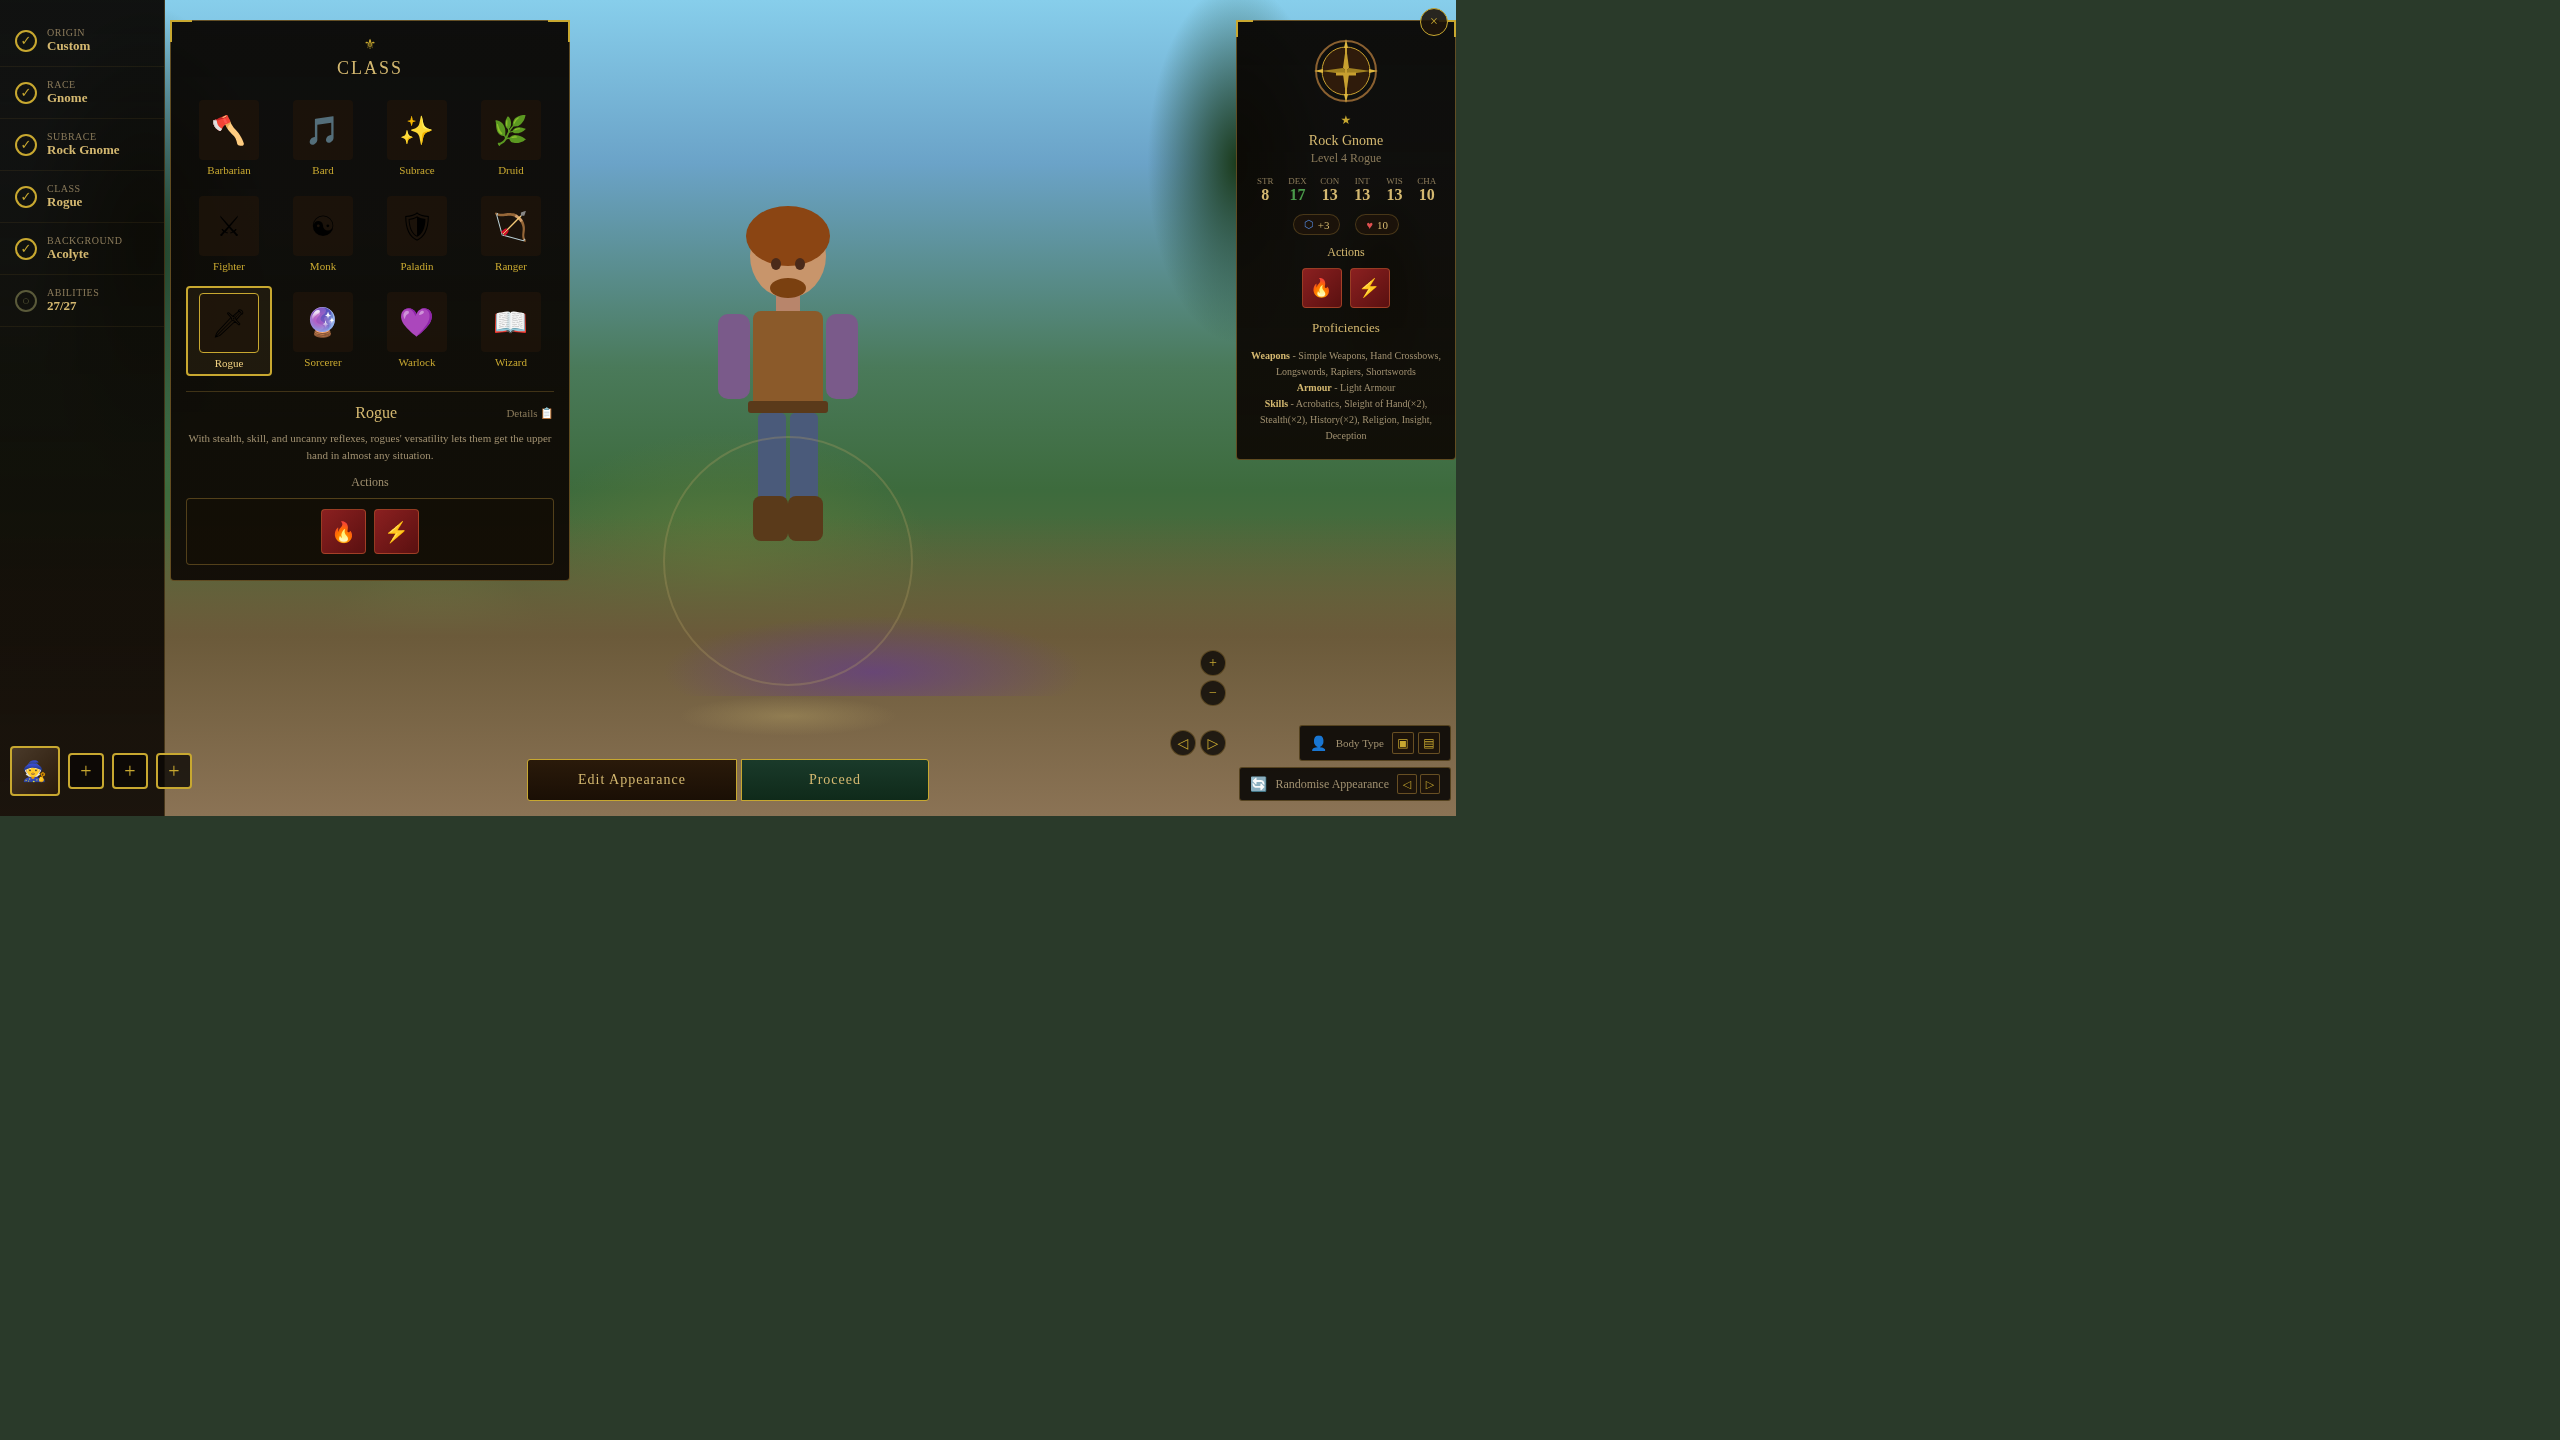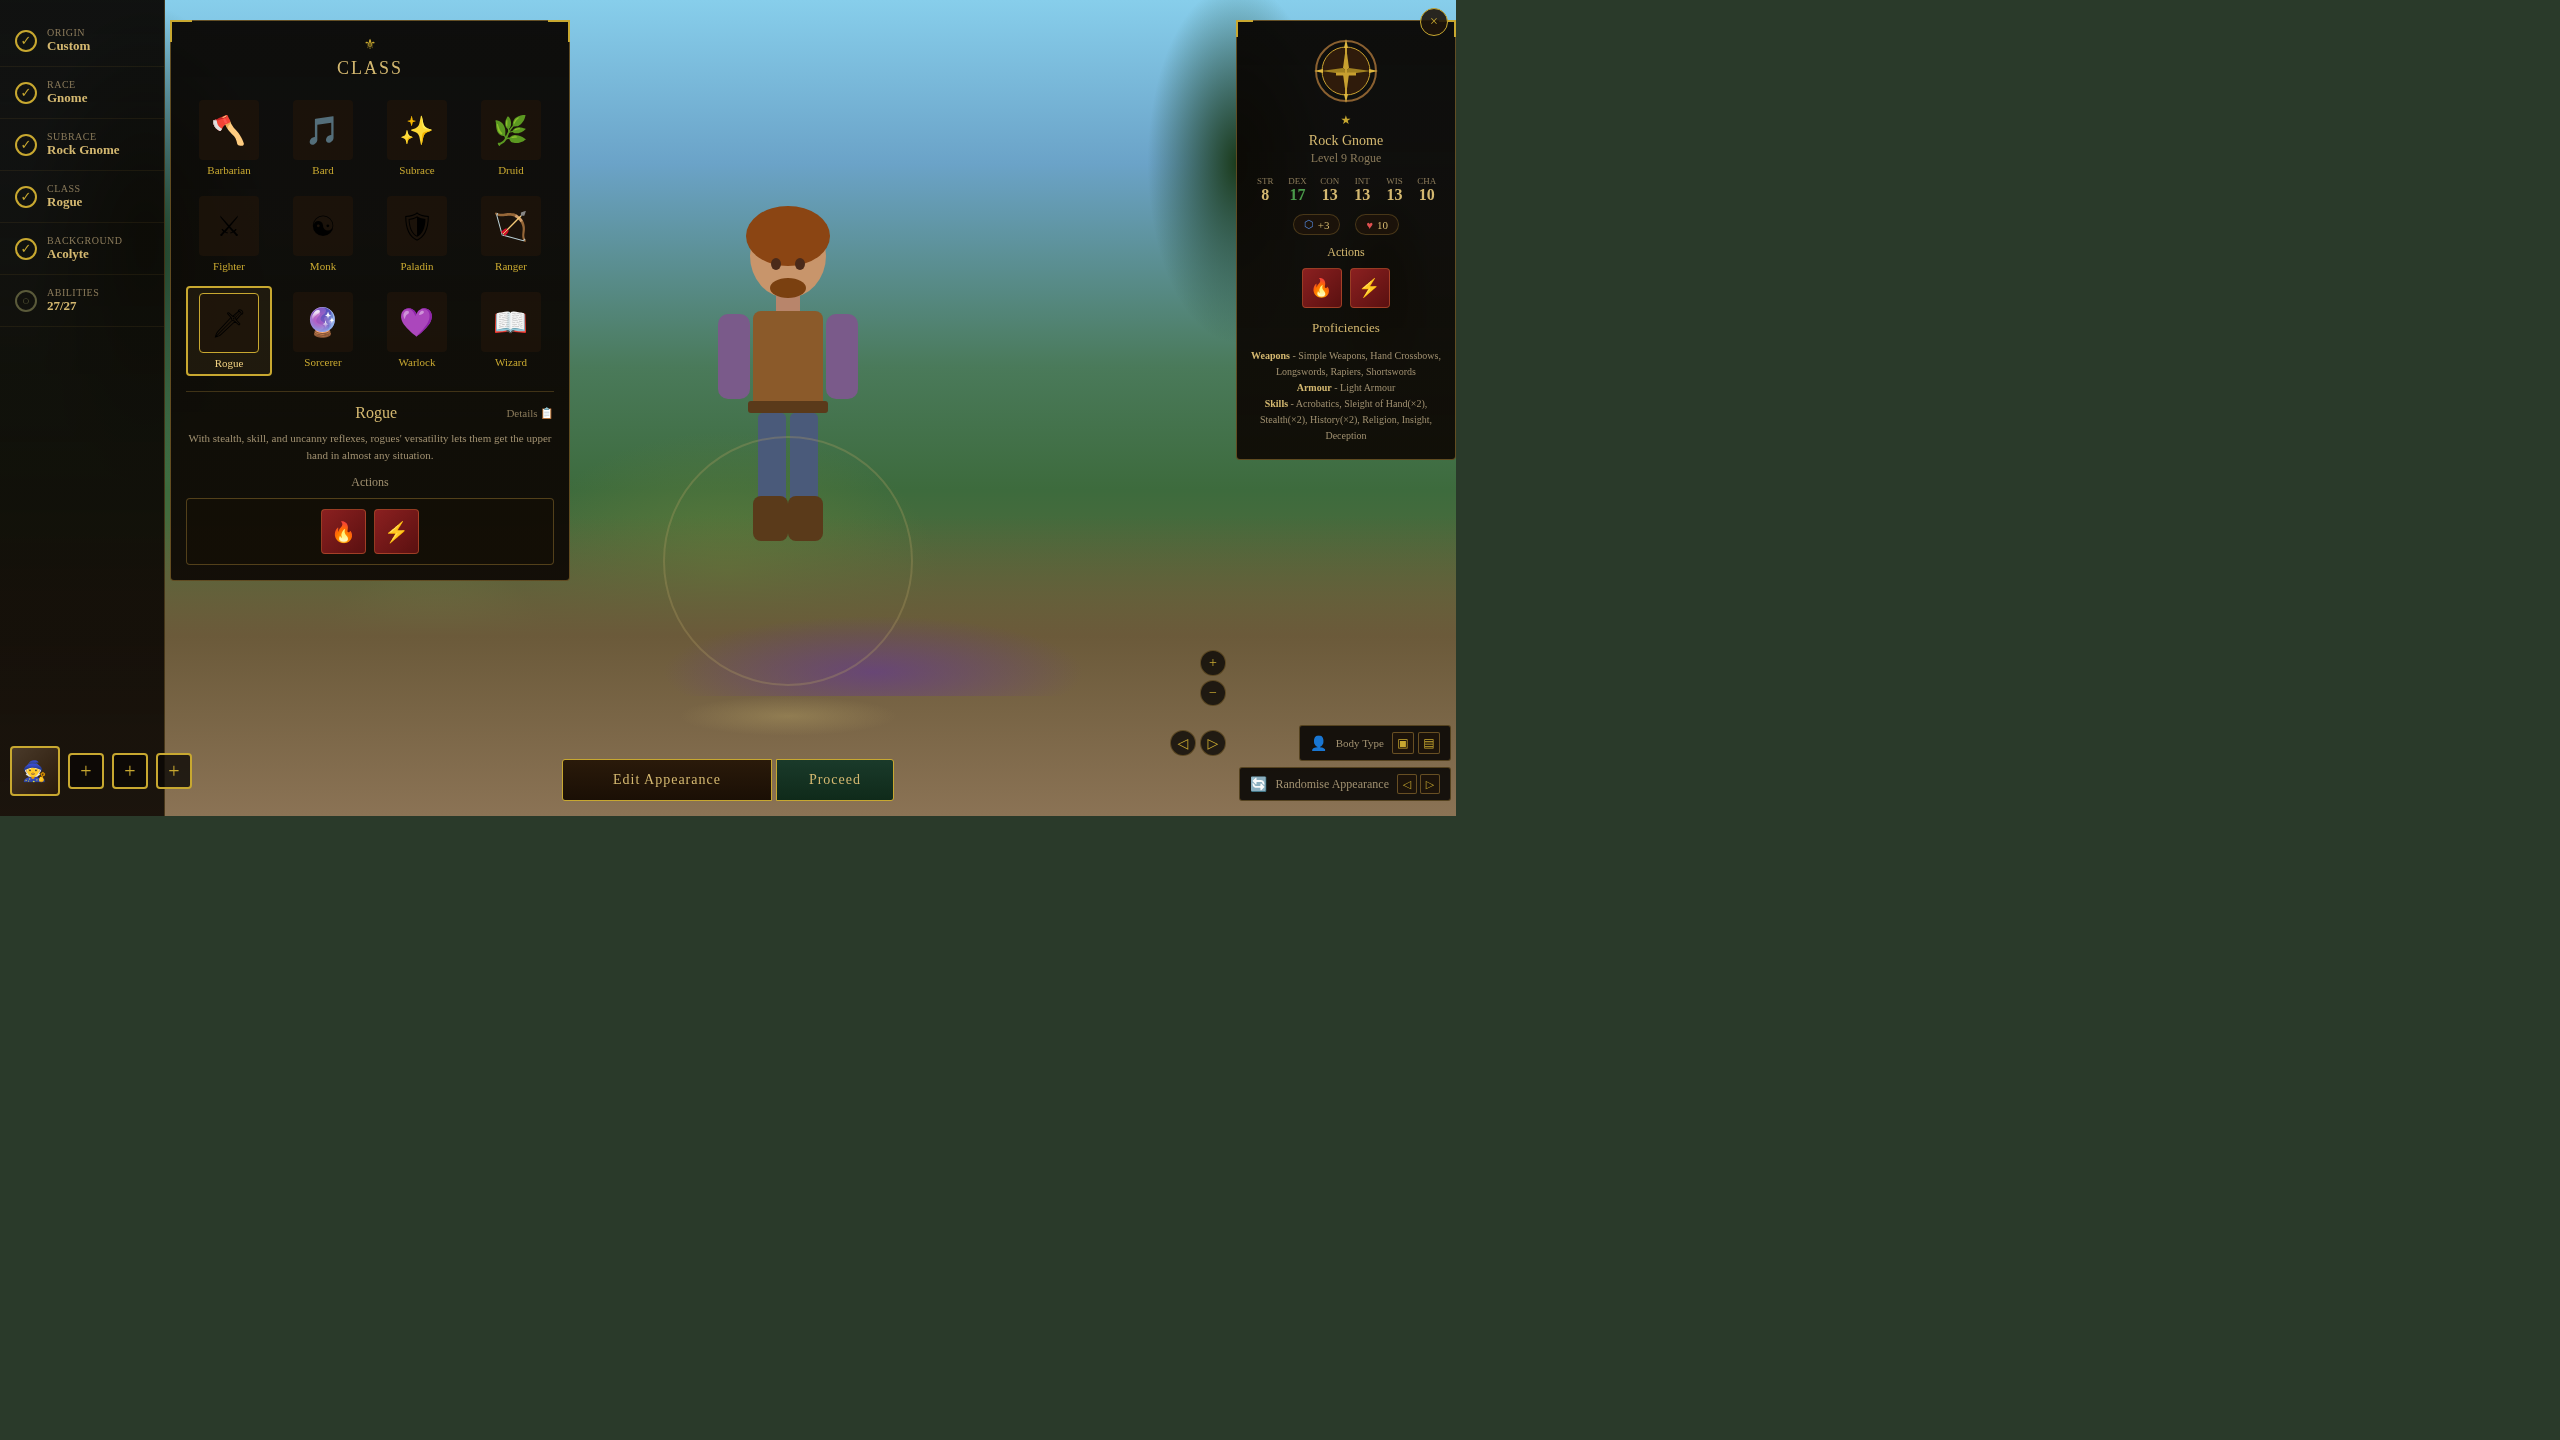--- a/index.html
+++ b/index.html
@@ -506,21 +506,21 @@
       font-family: 'Georgia', serif;
       cursor: pointer;
       letter-spacing: 1px;
       border-radius: 3px 0 0 3px;
     }
 
     .btn-proceed {
       background: linear-gradient(180deg, #1a3a2a, #0f2a1a);
       border: 1px solid #c8a830;
       color: #d4b870;
-      padding: 12px 32px;
+      padding: 12px 67px;
       font-size: 14px;
       font-family: 'Georgia', serif;
       cursor: pointer;
       letter-spacing: 1px;
       border-radius: 0 3px 3px 0;
     }
 
     
     .close-btn {
       position: absolute;
@@ -851,21 +851,21 @@
 
       <polygon points="35,3 37,12 33,12" fill="#e0b840"></polygon>
       <polygon points="67,35 58,37 58,33" fill="#e0b840"></polygon>
       <polygon points="35,67 33,58 37,58" fill="#e0b840"></polygon>
       <polygon points="3,35 12,33 12,37" fill="#e0b840"></polygon>
     </svg>
     
     <div style="color:#c8a830; font-size:12px; margin-top:3px;">★</div>
   </div>
   <div class="char-race-name">Rock Gnome</div>
-  <div class="char-class-level">Level 9 Rogue</div>
+  <div class="char-class-level">Level 4 Rogue</div>
 
   <div class="stats-row">
     <div class="stat-col">
       <span class="stat-name">STR</span>
       <span class="stat-value">8</span>
     </div>
     <div class="stat-col">
       <span class="stat-name">DEX</span>
       <span class="stat-value highlight">17</span>
     </div>

